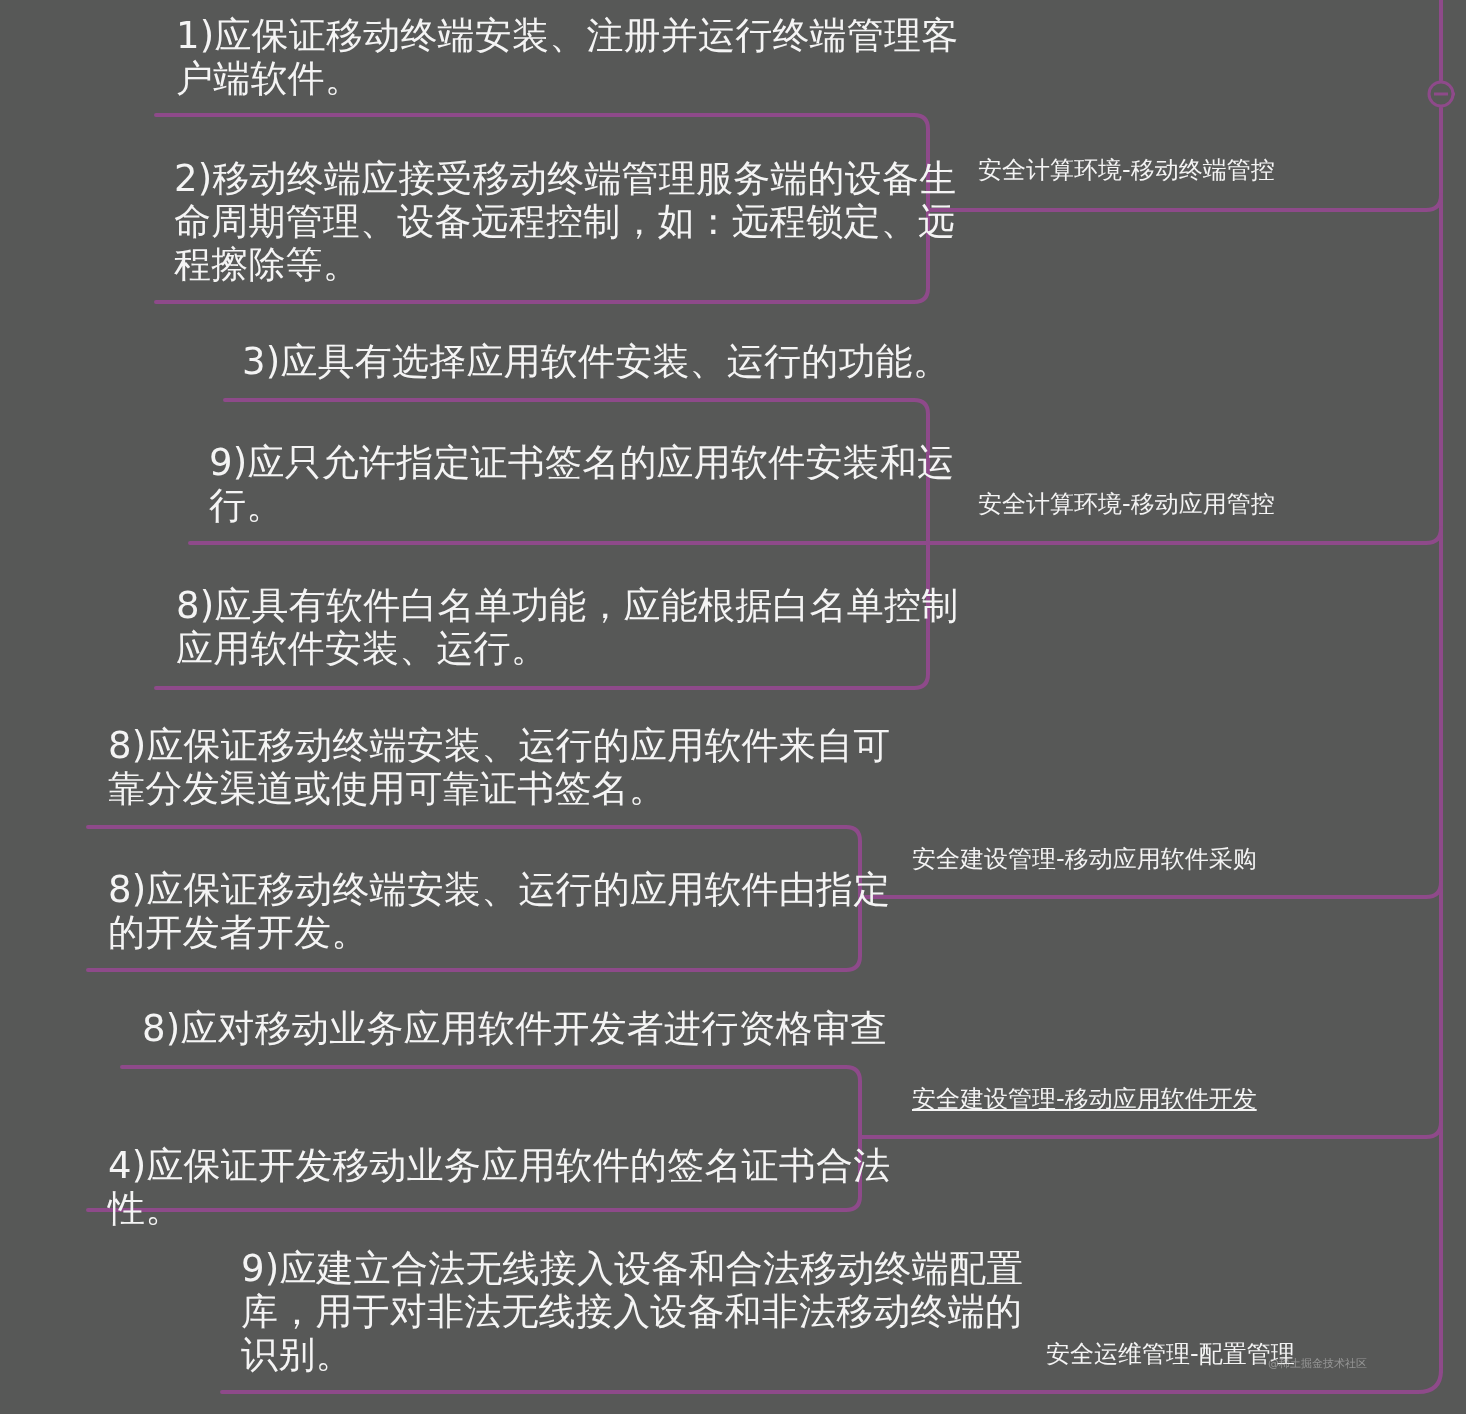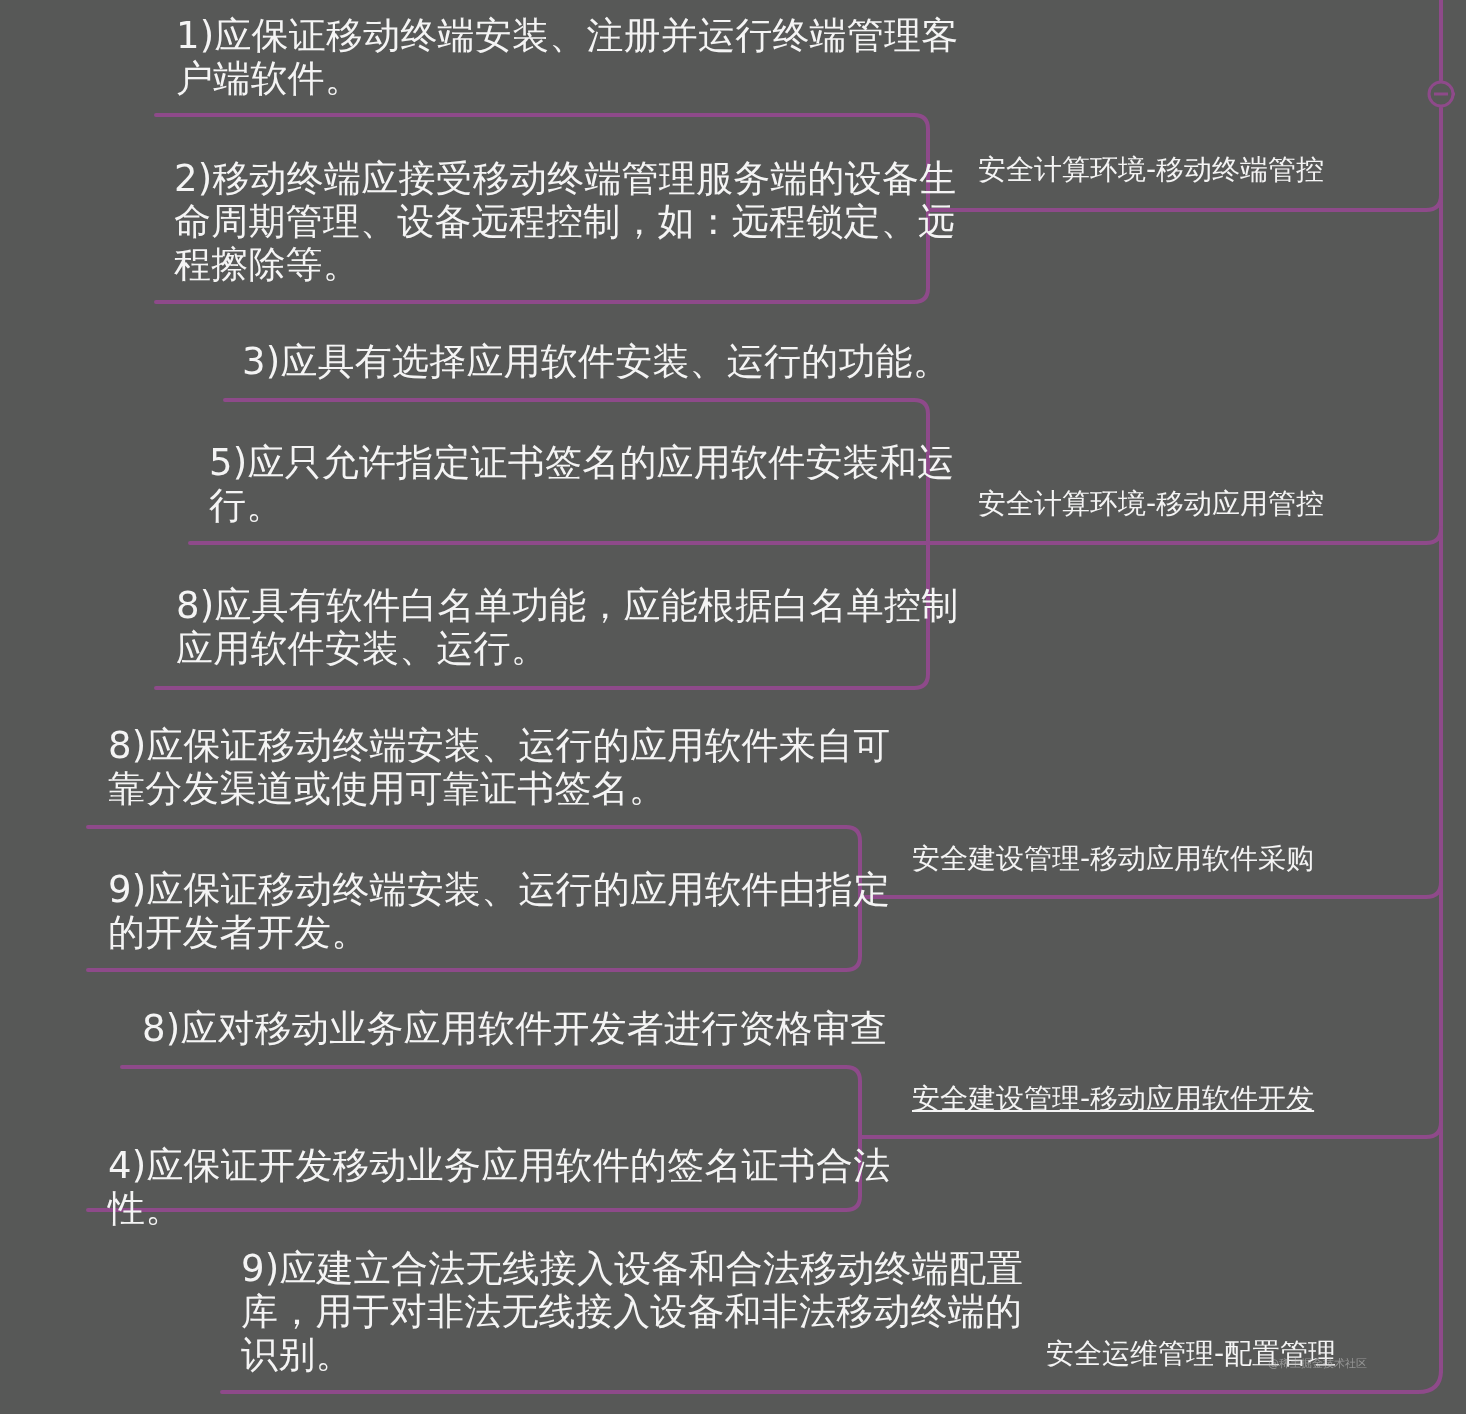--- a/index.html
+++ b/index.html
@@ -13,21 +13,21 @@
   svg.lines { position: absolute; left: 0; top: 0; }
   .leaf {
     position: absolute;
     font-size: 37px;
     line-height: 43px;
     white-space: pre-wrap;
     letter-spacing: 0.2px;
   }
   .branch {
     position: absolute;
-    font-size: 28px;
+    font-size: 24px;
     line-height: 40px;
     white-space: nowrap;
     text-align: right;
   }
   .collapse-btn {
     position: absolute;
     left: 1427px; top: 80px; width: 28px; height: 28px;
     cursor: pointer;
   }
   .watermark {
@@ -75,29 +75,29 @@
 
 <div class="branch" style="left:978px; top:150px;">安全计算环境-移动终端管控</div>
 <div class="leaf" style="left:176px; top:14px;">1)应保证移动终端安装、注册并运行终端管理客
 户端软件。</div>
 <div class="leaf" style="left:174px; top:157px;">2)移动终端应接受移动终端管理服务端的设备生
 命周期管理、设备远程控制，如：远程锁定、远
 程擦除等。</div>
 
 <div class="branch" style="left:978px; top:484px;">安全计算环境-移动应用管控</div>
 <div class="leaf" style="left:242px; top:340px;">3)应具有选择应用软件安装、运行的功能。</div>
-<div class="leaf" style="left:209px; top:441px;">5)应只允许指定证书签名的应用软件安装和运
+<div class="leaf" style="left:209px; top:441px;">9)应只允许指定证书签名的应用软件安装和运
 行。</div>
 <div class="leaf" style="left:176px; top:584px;">8)应具有软件白名单功能，应能根据白名单控制
 应用软件安装、运行。</div>
 
 <div class="branch" style="left:912px; top:839px;">安全建设管理-移动应用软件采购</div>
 <div class="leaf" style="left:108px; top:724px;">8)应保证移动终端安装、运行的应用软件来自可
 靠分发渠道或使用可靠证书签名。</div>
-<div class="leaf" style="left:108px; top:868px;">9)应保证移动终端安装、运行的应用软件由指定
+<div class="leaf" style="left:108px; top:868px;">8)应保证移动终端安装、运行的应用软件由指定
 的开发者开发。</div>
 
 <div class="branch" style="left:912px; top:1079px;text-decoration:underline;">安全建设管理-移动应用软件开发</div>
 <div class="leaf" style="left:142px; top:1007px;">8)应对移动业务应用软件开发者进行资格审查</div>
 <div class="leaf" style="left:108px; top:1144px;">4)应保证开发移动业务应用软件的签名证书合法
 性。</div>
 
 <div class="branch" style="left:1046px; top:1334px;">安全运维管理-配置管理</div>
 <div class="leaf" style="left:241px; top:1247px;">9)应建立合法无线接入设备和合法移动终端配置
 库，用于对非法无线接入设备和非法移动终端的

